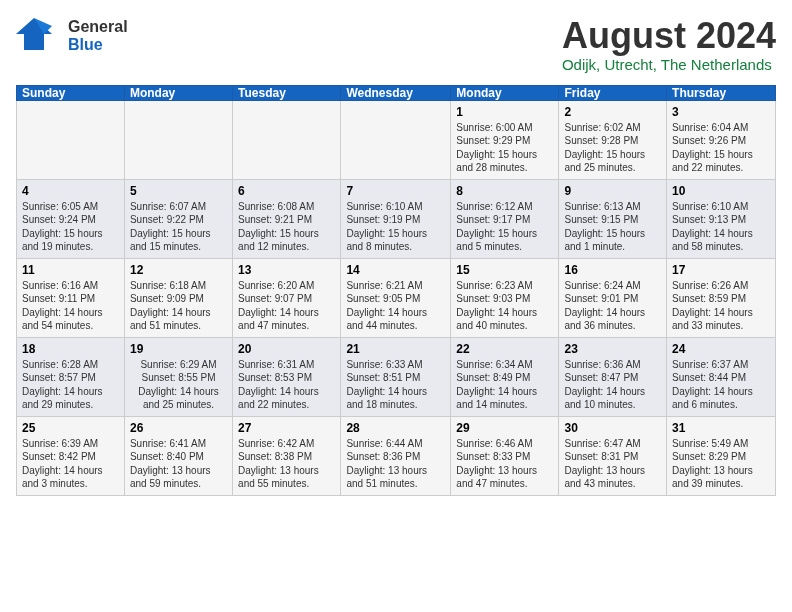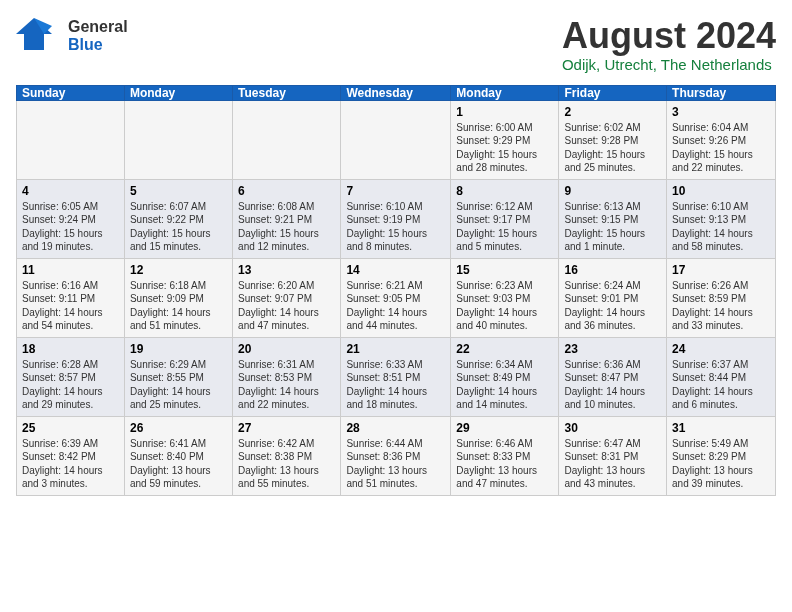--- a/index.html
+++ b/index.html
@@ -243,21 +243,21 @@
       </tr>
       <tr>
         <td>
           <span class="day-num">18</span>
           <div class="cell-text" style="white-space: pre-line;">Sunrise: 6:28 AM
 Sunset: 8:57 PM
 Daylight: 14 hours and 29 minutes.</div>
         </td>
         <td>
           <span class="day-num">19</span>
-          <div class="cell-text" style="white-space: pre-line;">Sunrise: 6:29 AM
+          <div class="cell-text" style="white-space: pre-line; text-align: center;">Sunrise: 6:29 AM
 Sunset: 8:55 PM
 Daylight: 14 hours and 25 minutes.</div>
         </td>
         <td>
           <span class="day-num">20</span>
           <div class="cell-text" style="white-space: pre-line;">Sunrise: 6:31 AM
 Sunset: 8:53 PM
 Daylight: 14 hours and 22 minutes.</div>
         </td>
         <td>

